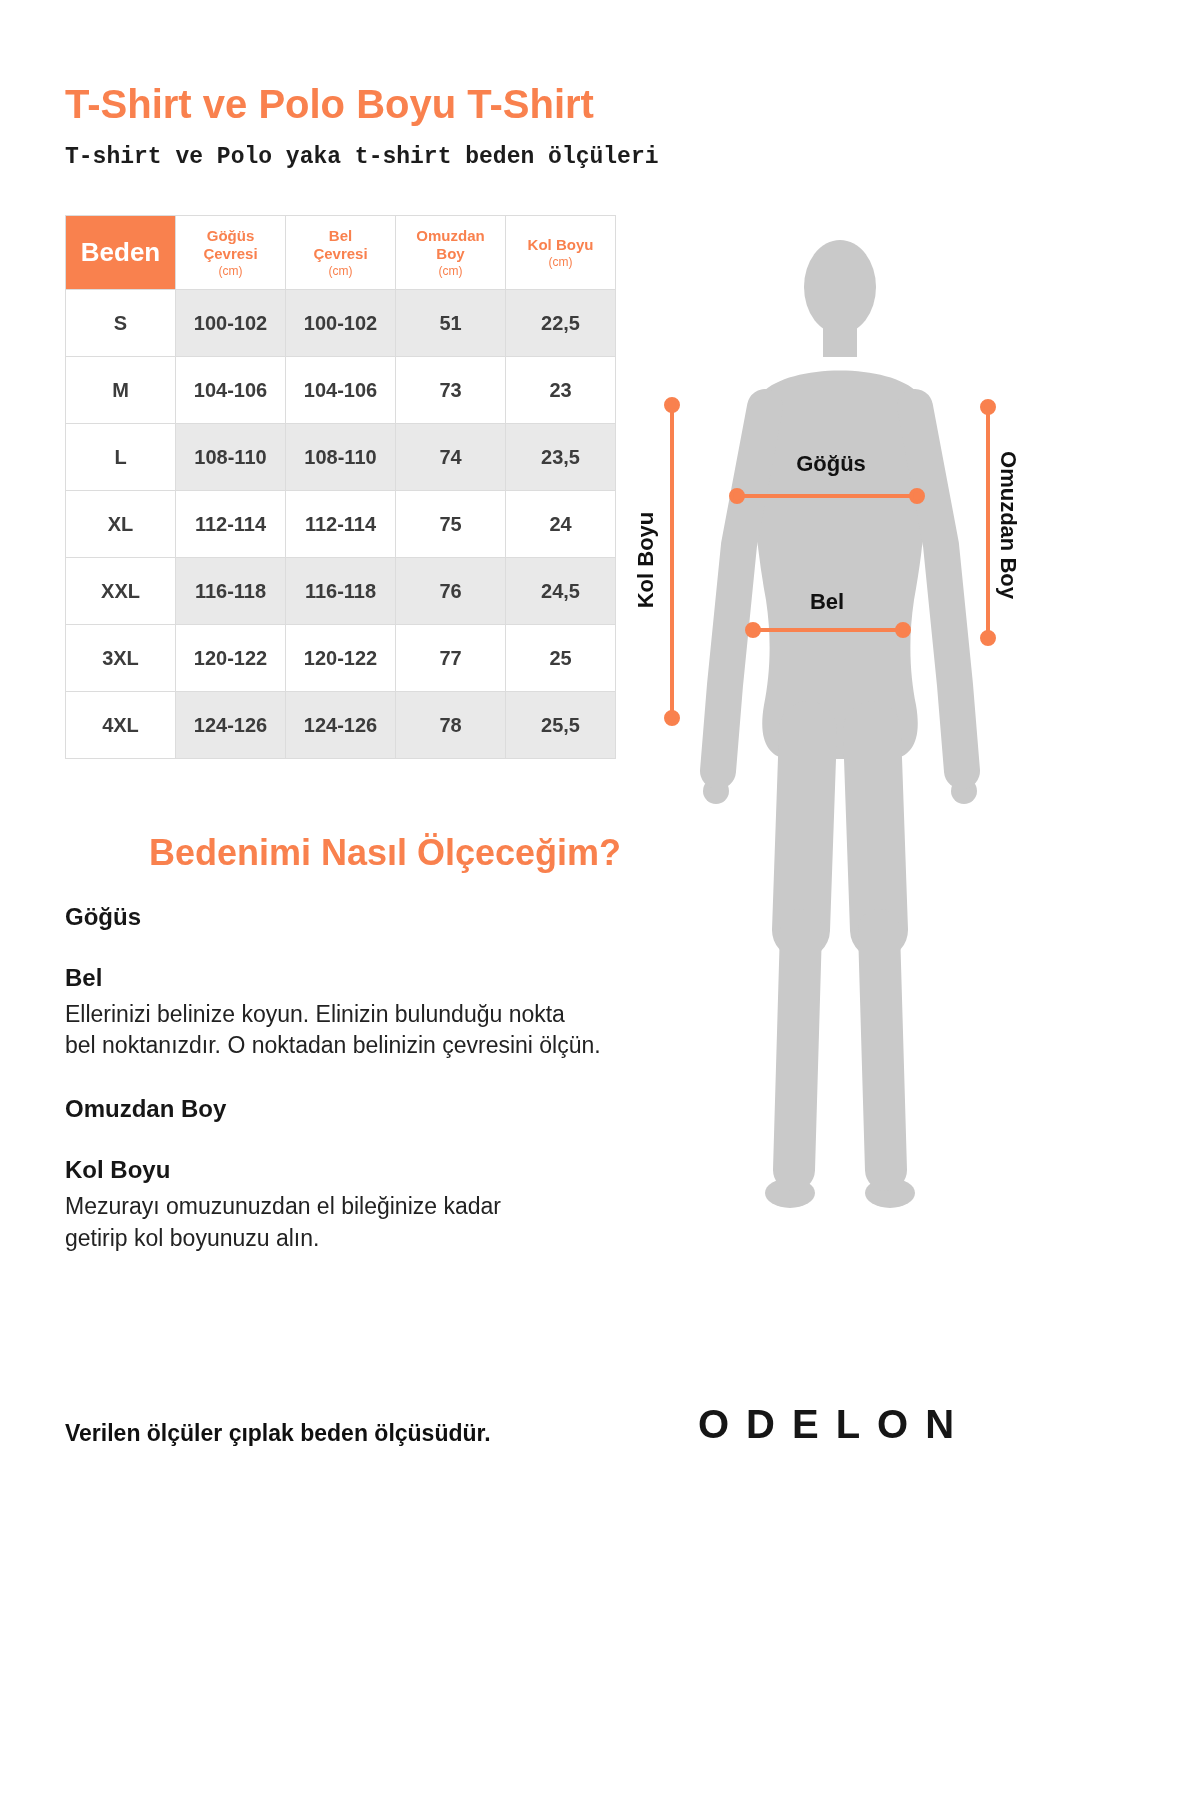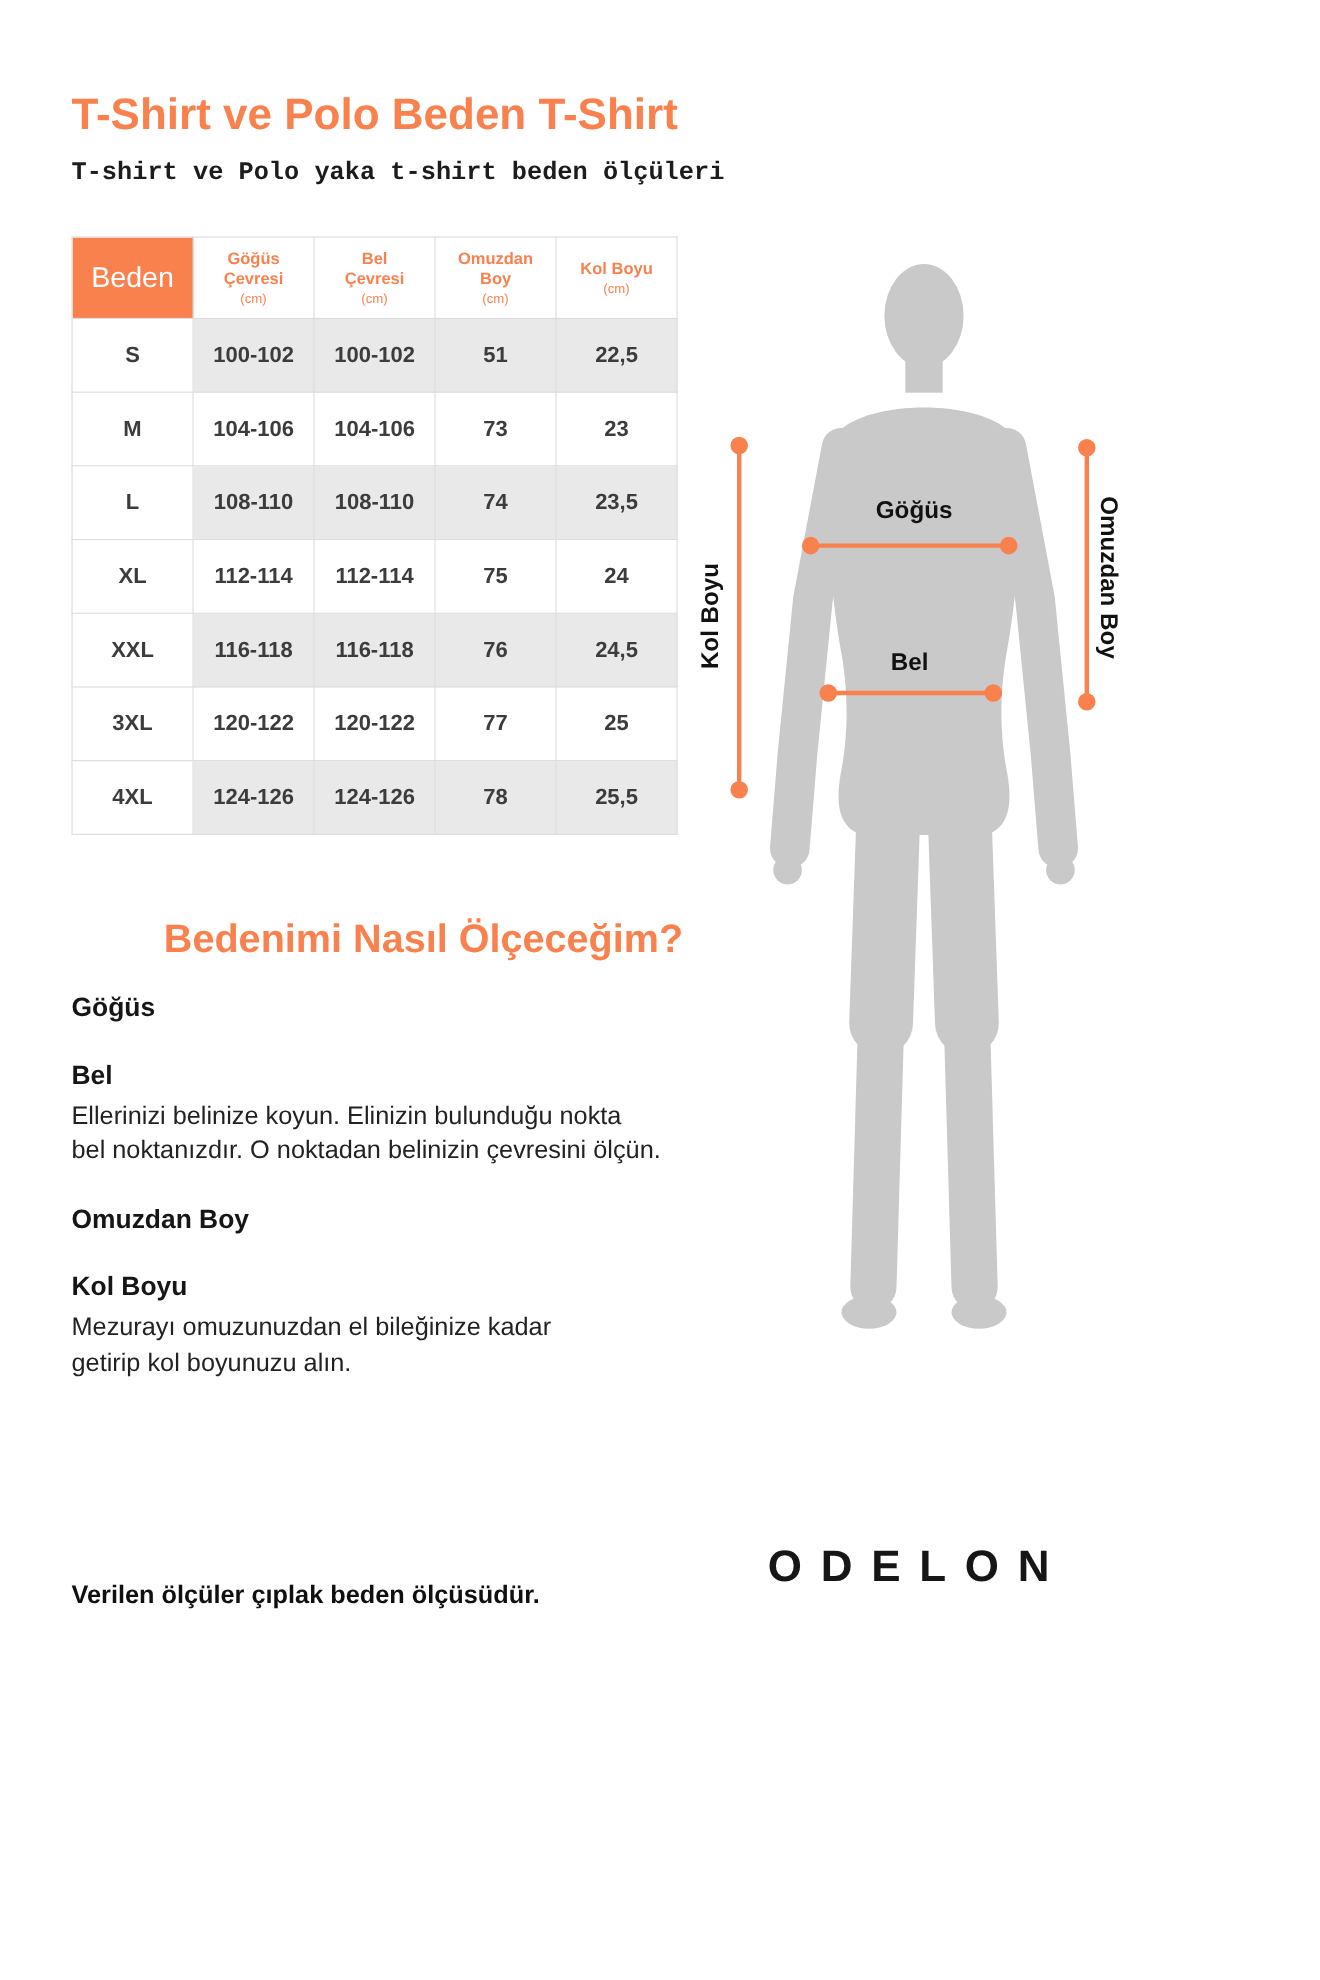--- a/index.html
+++ b/index.html
@@ -25,21 +25,21 @@
   
   .size-table{
     position:absolute;left:65px;top:215px;border-collapse:collapse;
   }
   .size-table th,.size-table td{
     border:1px solid #dcdcdc;text-align:center;vertical-align:middle;padding:0;
   }
   .size-table thead th{height:74px;background:#ffffff;}
   .beden-head{
     background:var(--accent) !important;color:#ffffff;
-    font-size:26px;font-weight:normal;
+    font-size:26px;font-weight:bold;
   }
   .col-head{color:var(--accent);}
   .h-line{font-size:15px;font-weight:bold;line-height:1.18;color:var(--accent);}
   .h-unit{font-size:12px;font-weight:normal;color:var(--accent);margin-top:1px;}
   .size-table tbody td{
     height:67px;font-size:20px;font-weight:bold;color:#3c3c3c;background:#ffffff;
   }
   .size-table tbody tr:nth-child(odd) td.value-cell{background:var(--row-alt);}
   td.size-cell{font-size:27px;color:#2d2d2d;background:#ffffff;}
   
@@ -58,33 +58,33 @@
     margin:0 0 30px 0;line-height:1.1;text-align:center;
   }
   .guide-section{margin-bottom:33px;}
   .guide-title{font-size:24px;font-weight:bold;color:#161616;margin:0 0 7px 0;}
   .guide-body{
     font-size:23px;color:#222222;line-height:1.38;white-space:pre-line;margin:0;
   }
   
   .footer-note{
     position:absolute;left:65px;top:1420px;
-    font-size:23px;font-weight:bold;color:#101010;margin-top:16px;
+    font-size:23px;font-weight:bold;color:#101010;
   }
   .brand{
     position:absolute;left:698px;top:1402px;
     font-size:40px;letter-spacing:17px;color:#161616;font-weight:bold;
   }
 </style>
 </head>
 <body>
 
 <div class="page">
 
-  <div class="title">T-Shirt ve Polo Beden T-Shirt</div>
+  <div class="title">T-Shirt ve Polo Boyu T-Shirt</div>
   <div class="subtitle">T-shirt ve Polo yaka t-shirt beden ölçüleri</div>
 
   <table class="size-table">
     <colgroup>
       <col style="width:110px">
         <col style="width:110px">
         <col style="width:110px">
       <col style="width:110px">
         <col style="width:110px">
     </colgroup>

